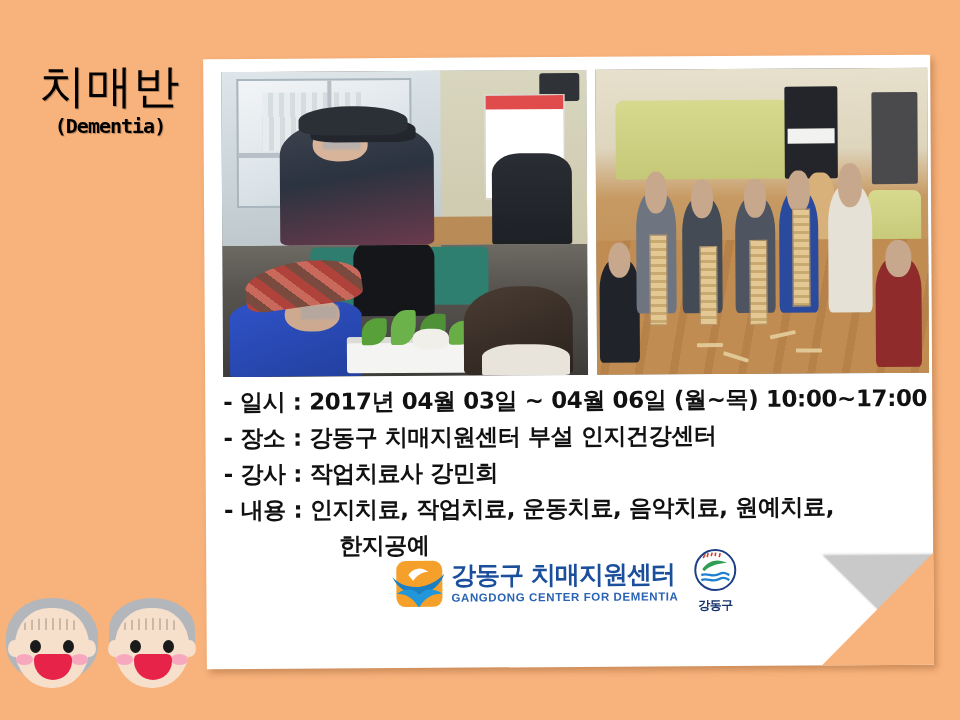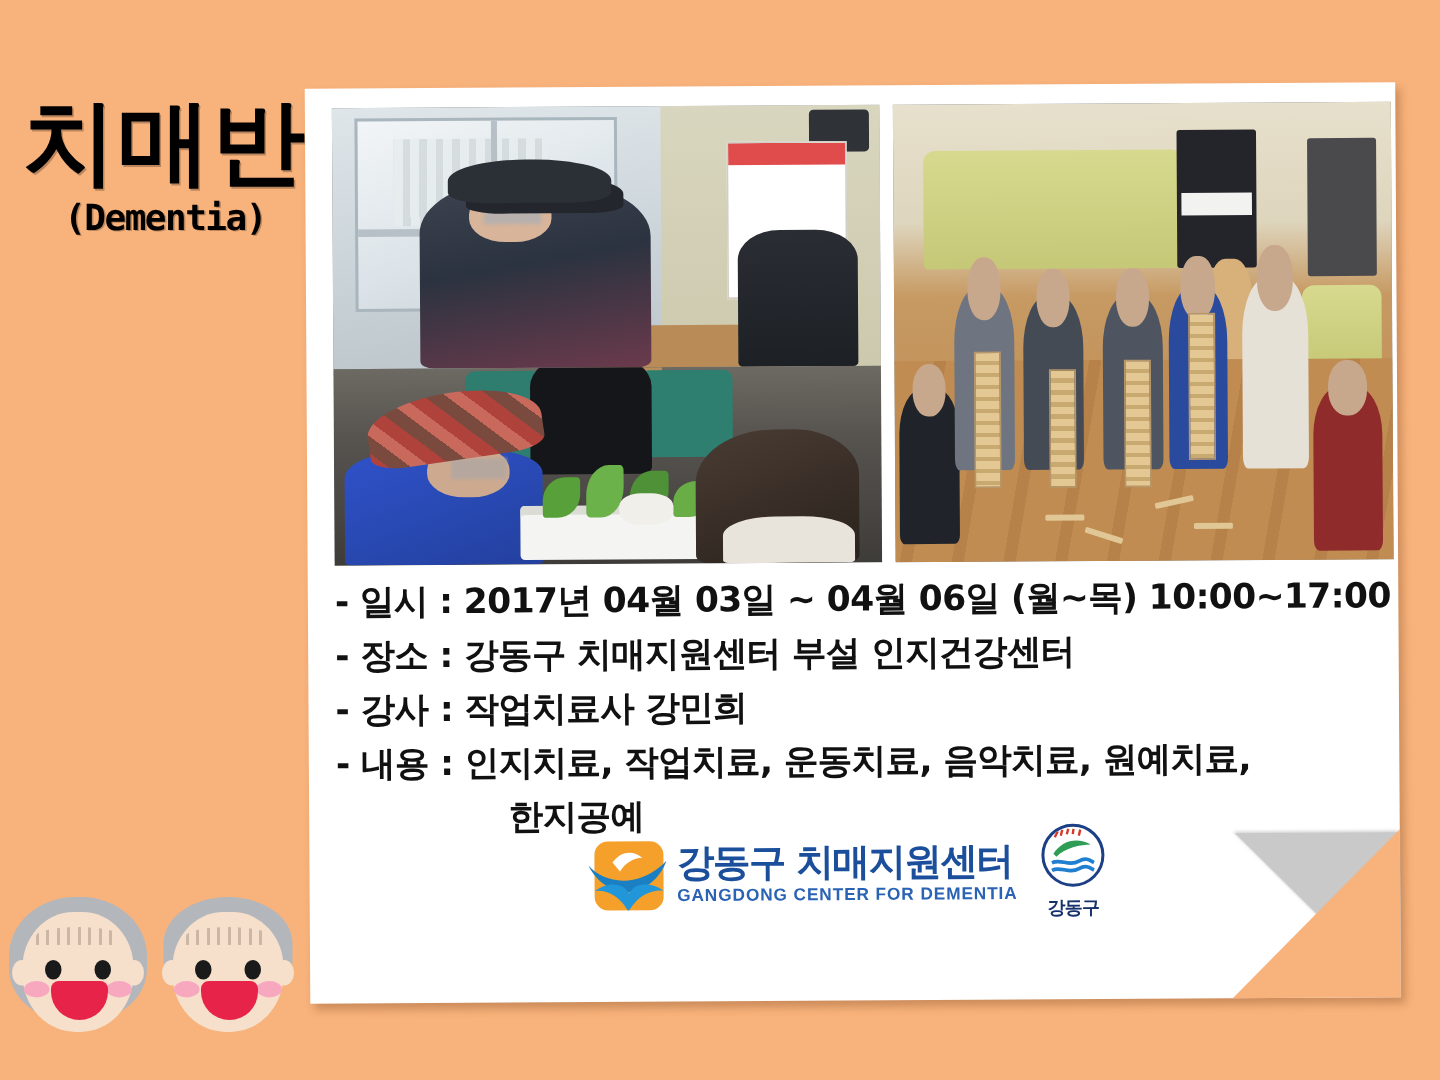--- a/index.html
+++ b/index.html
@@ -18,30 +18,30 @@
   
   #title-block {
     position: absolute;
     left: 10px; top: 62px;
     width: 200px;
     text-align: center;
     color: #000;
   }
   #title-main {
     font-family: "DejaVu Sans", sans-serif;
-    font-weight: 700;
-    font-size: 62px;
+    font-weight: 400;
+    font-size: 46px;
     letter-spacing: 1px;
     line-height: 1.05;
     text-shadow: 1px 1px 0 rgba(0,0,0,.25);
   }
   #title-sub {
     font-family: "DejaVu Sans Mono", monospace;
     font-weight: 700;
-    font-size: 24px;
+    font-size: 20px;
     letter-spacing: -1px;
     margin-top: 4px;
     text-shadow: 1px 1px 0 rgba(0,0,0,.25);
   }
 
   
   #card {
     position: absolute;
     left: 205px; top: 57px;
     width: 727px; height: 610px;

